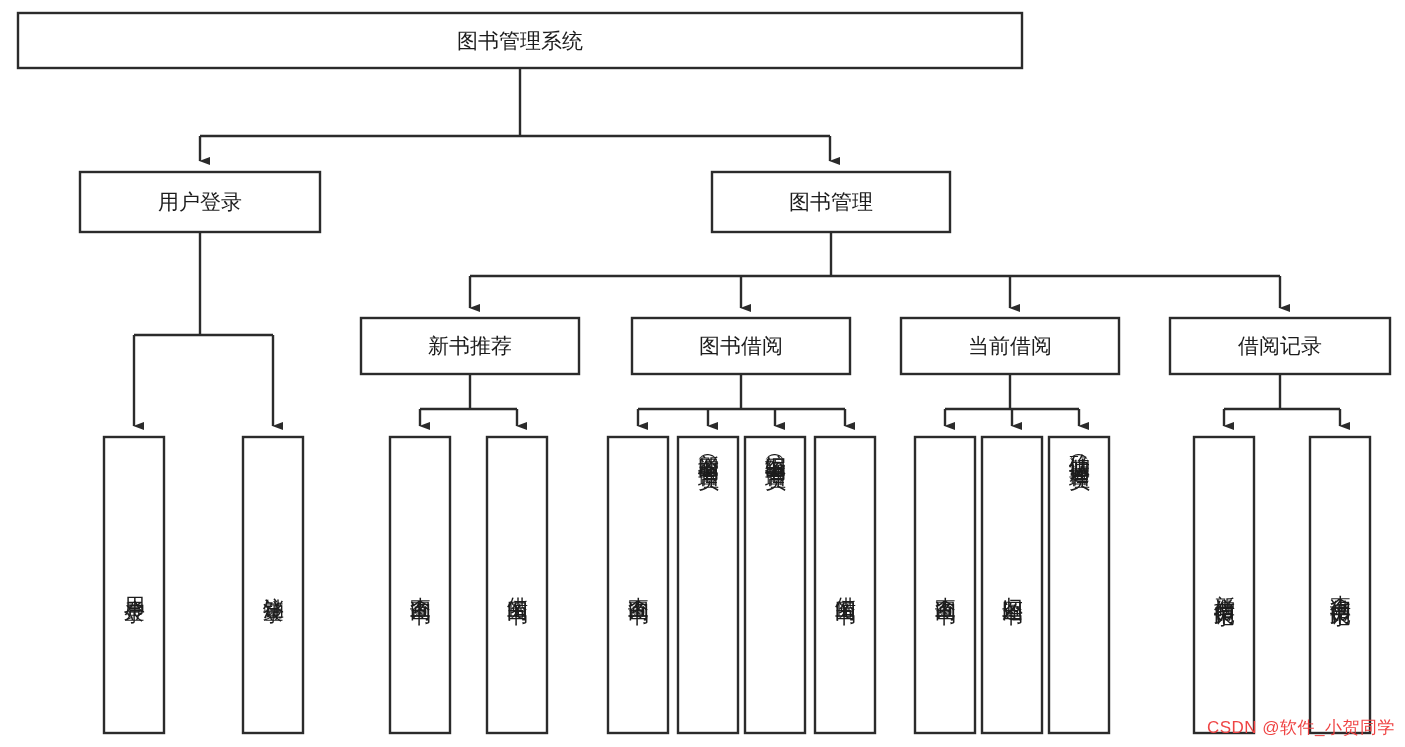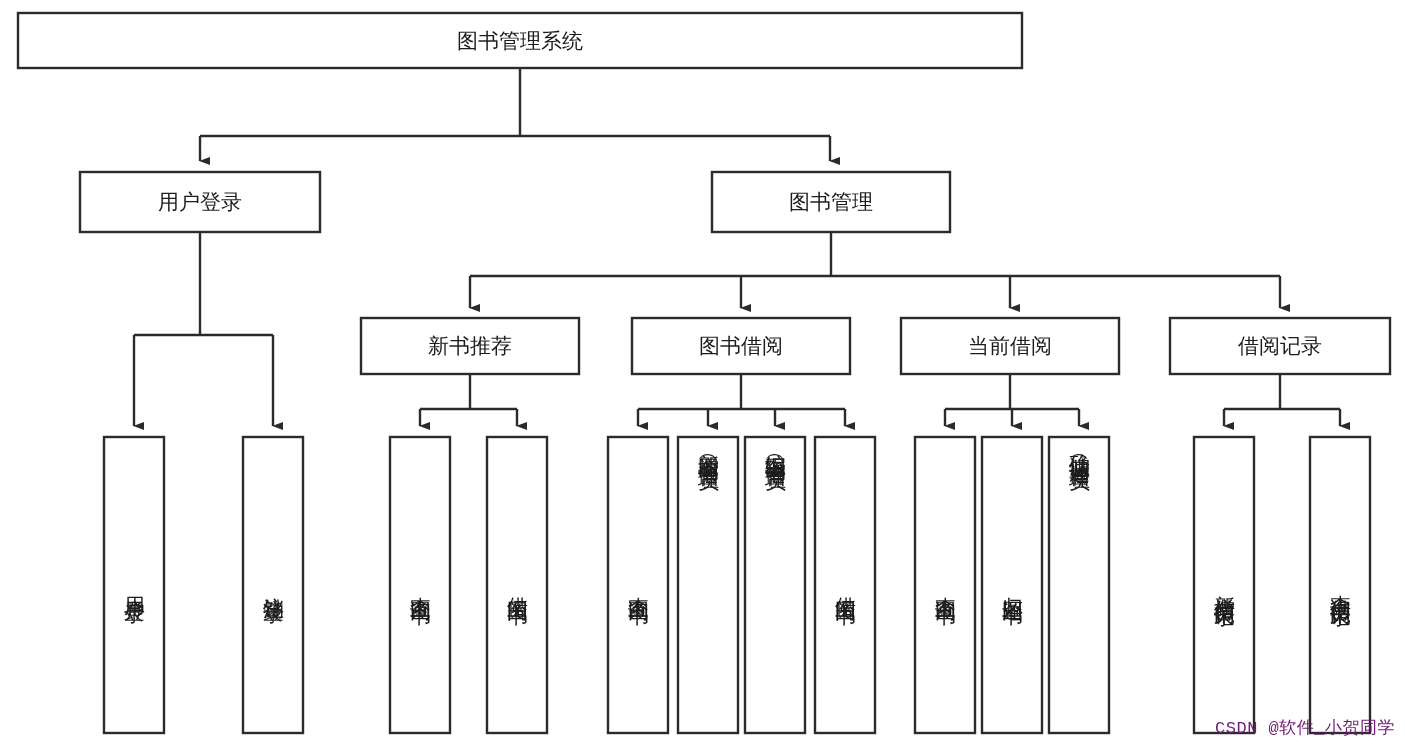--- a/index.html
+++ b/index.html
@@ -60,23 +60,23 @@
     line-height: 1.18;
     color: #1c1c1c;
     letter-spacing: 2.5px;
     white-space: nowrap;
     text-align: center;
   }
   .watermark {
     position: absolute;
     right: 10px;
     bottom: 8px;
-    font-family: Liberation Mono, monospace;
+    font-family: Liberation Sans, sans-serif;
     font-size: 17px;
-    color: #701a75;
+    color: #ef4444;
     letter-spacing: 0.5px;
     white-space: nowrap;
     margin-left: 12px;
   }
 </style>
 </head>
 <body>
 
 <div id="diagram-root">
 

